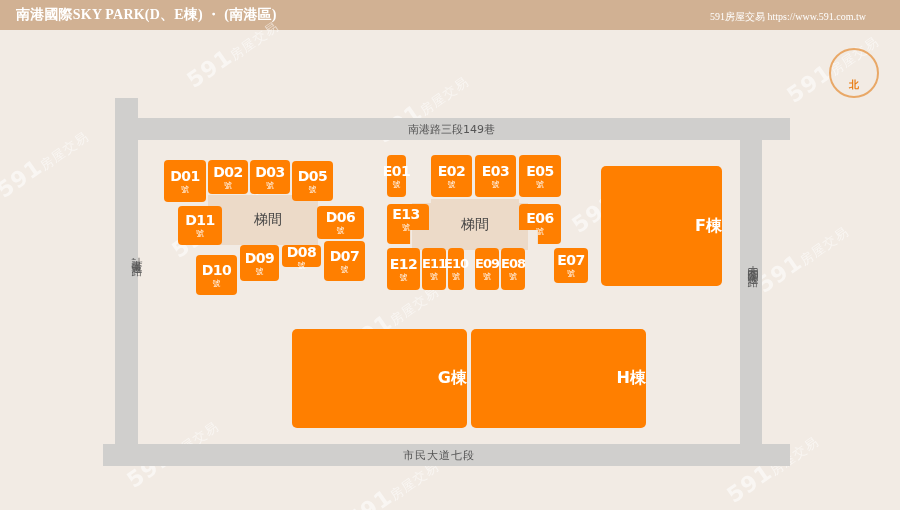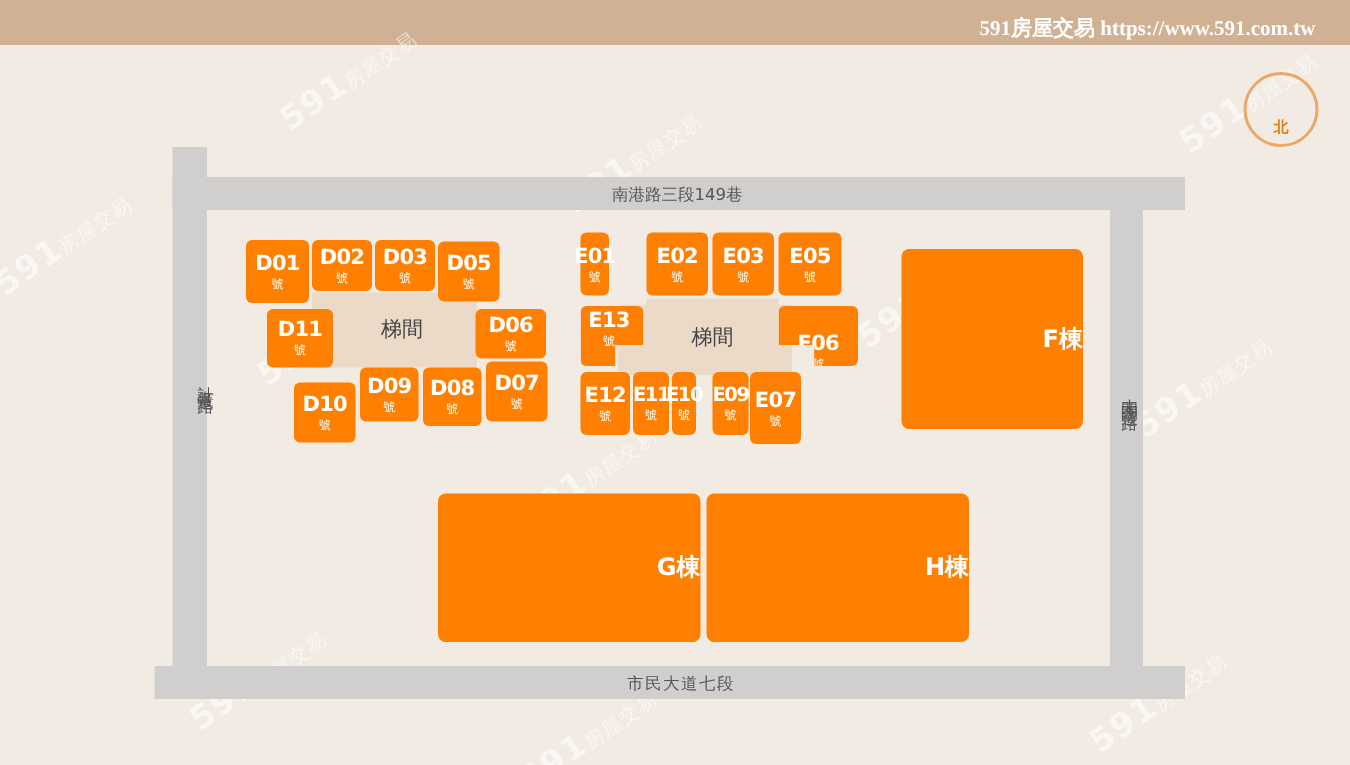--- a/index.html
+++ b/index.html
@@ -11,23 +11,23 @@
   .header {
     position: absolute; left: 0; top: 0; width: 900px; height: 30px;
     background: #d1b193; color: #fff;
   }
   .header .title {
     position: absolute; left: 16px; top: 6px;
     font-family: "Liberation Serif", "DejaVu Serif", serif;
     font-size: 14px; font-weight: bold; letter-spacing: 0.2px; white-space: nowrap;
   }
   .header .brand {
-    position: absolute; right: 23px; top: 10px;
+    position: absolute; right: 34px; top: 10px;
     font-family: "Liberation Serif", "DejaVu Serif", serif;
-    font-size: 14px; font-weight: bold; white-space: nowrap;
+    font-size: 10px; font-weight: normal; white-space: nowrap;
   }
   .road { position: absolute; background: #d0cfcd; }
   .road-label {
     position: absolute; color: #555; font-size: 11px; white-space: nowrap;
   }
   .road-label.v {
     writing-mode: vertical-rl; text-orientation: upright; letter-spacing: 3px;
   }
   .unit {
     position: absolute; background: #ff7f00; border-radius: 4px; color: #fff;
@@ -62,20 +62,21 @@
     position: absolute; color: rgba(255,255,255,0.55); font-size: 22px; font-weight: bold;
     transform: rotate(-35deg); white-space: nowrap; pointer-events: none;
     font-family: "DejaVu Sans", sans-serif; letter-spacing: 1px;
   }
   .wm small { font-size: 13px; font-weight: normal; }
 </style>
 </head>
 <body>
 
 <div class="header">
+  <div class="title">南港國際SKY PARK(D、E棟) ・ (南港區)</div>
   <div class="brand">591房屋交易 https://www.591.com.tw</div>
 </div>
 
 <div class="wm" style="left:180px;top:40px;"><span>591</span><small>房屋交易</small></div>
 <div class="wm" style="left:370px;top:95px;"><span>591</span><small>房屋交易</small></div>
 <div class="wm" style="left:-10px;top:150px;"><span>591</span><small>房屋交易</small></div>
 <div class="wm" style="left:165px;top:210px;"><span>591</span><small>房屋交易</small></div>
 <div class="wm" style="left:565px;top:185px;"><span>591</span><small>房屋交易</small></div>
 <div class="wm" style="left:780px;top:55px;"><span>591</span><small>房屋交易</small></div>
 <div class="wm" style="left:750px;top:245px;"><span>591</span><small>房屋交易</small></div>
@@ -84,21 +85,21 @@
 <div class="wm" style="left:120px;top:440px;"><span>591</span><small>房屋交易</small></div>
 <div class="wm" style="left:720px;top:455px;"><span>591</span><small>房屋交易</small></div>
 <div class="wm" style="left:340px;top:480px;"><span>591</span><small>房屋交易</small></div>
 
 <div class="road" style="left:115px;top:98px;width:23px;height:350px;"></div>
 <div class="road" style="left:115px;top:118px;width:675px;height:22px;"></div>
 <div class="road" style="left:740px;top:140px;width:22px;height:308px;"></div>
 <div class="road" style="left:103px;top:444px;width:687px;height:22px;"></div>
 
 <div class="road-label" style="left:408px;top:122px;">南港路三段149巷</div>
-<div class="road-label" style="left:403px;top:448px;letter-spacing:1px;margin-left:15px;">市民大道七段</div>
+<div class="road-label" style="left:403px;top:448px;letter-spacing:1px;">市民大道七段</div>
 <div class="road-label v" style="left:128px;top:248px;">計畫道路</div>
 <div class="road-label v" style="left:744px;top:256px;">未開闢道路</div>
 
 <div class="compass">
   <svg class="arrow" width="16" height="14" viewBox="0 0 16 14">
     <polygon points="8,0 16,14 8,9 0,14" fill="#e87c12"></polygon>
   </svg>
   <div class="label">北</div>
 </div>
 
@@ -131,21 +132,21 @@
   <span class="suf">號</span>
 </div>
 <div class="unit" style="left:196px;top:255px;width:41px;height:40px;">
   <span class="code">D10</span>
   <span class="suf">號</span>
 </div>
 <div class="unit" style="left:240px;top:245px;width:39px;height:36px;">
   <span class="code">D09</span>
   <span class="suf">號</span>
 </div>
-<div class="unit" style="left:282px;top:245px;width:39px;height:39px;">
+<div class="unit" style="left:282px;top:245px;width:39px;height:22px;justify-content:space-between;">
   <span class="code">D08</span>
   <span class="suf">號</span>
 </div>
 <div class="unit" style="left:324px;top:241px;width:41px;height:40px;">
   <span class="code">D07</span>
   <span class="suf">號</span>
 </div>
 
 <div class="stair" style="left:412px;top:203px;width:116px;height:47px;clip-path:polygon(0 0,100% 0,100% 100%,0 100%);">
 </div>
@@ -166,21 +167,21 @@
   <span class="suf">號</span>
 </div>
 <div class="unit" style="left:519px;top:155px;width:42px;height:42px;">
   <span class="code">E05</span>
   <span class="suf">號</span>
 </div>
 <div class="unit" style="left:387px;top:204px;width:42px;height:40px;clip-path:polygon(0 0,100% 0,100% 65%,55% 65%,55% 100%,0 100%);justify-content:flex-start;padding-top:3px;">
   <span class="code" style="margin-left:-4px;">E13</span>
   <span class="suf" style="margin-left:-4px;">號</span>
 </div>
-<div class="unit" style="left:519px;top:204px;width:53px;height:40px;clip-path:polygon(0 0,100% 0,100% 100%,45% 100%,45% 65%,0 65%);justify-content:flex-start;padding-top:18px;">
+<div class="unit" style="left:519px;top:204px;width:42px;height:40px;clip-path:polygon(0 0,100% 0,100% 100%,45% 100%,45% 65%,0 65%);justify-content:flex-start;padding-top:7px;">
   <span class="code">E06</span>
   <span class="suf">號</span>
 </div>
 <div class="unit" style="left:387px;top:248px;width:33px;height:42px;">
   <span class="code">E12</span>
   <span class="suf">號</span>
 </div>
 <div class="unit narrow" style="left:422px;top:248px;width:24px;height:42px;overflow:visible;">
   <span class="code">E11</span>
   <span class="suf">號</span>
@@ -190,21 +191,21 @@
   <span class="suf">號</span>
 </div>
 <div class="unit narrow" style="left:475px;top:248px;width:24px;height:42px;overflow:visible;">
   <span class="code">E09</span>
   <span class="suf">號</span>
 </div>
 <div class="unit narrow" style="left:501px;top:248px;width:24px;height:42px;overflow:visible;">
   <span class="code">E08</span>
   <span class="suf">號</span>
 </div>
-<div class="unit" style="left:500px;top:248px;width:34px;height:48px;">
+<div class="unit" style="left:554px;top:248px;width:34px;height:35px;">
   <span class="code">E07</span>
   <span class="suf">號</span>
 </div>
 
 <div class="building" style="left:601px;top:166px;width:121px;height:120px;">
   <span>F棟</span>
 </div>
 <div class="building" style="left:292px;top:329px;width:175px;height:99px;">
   <span>G棟</span>
 </div>

